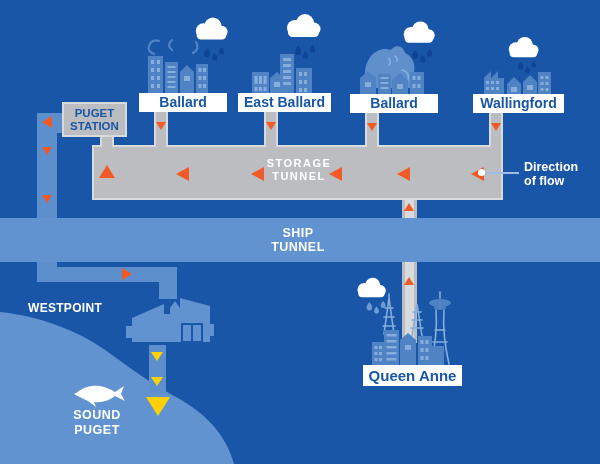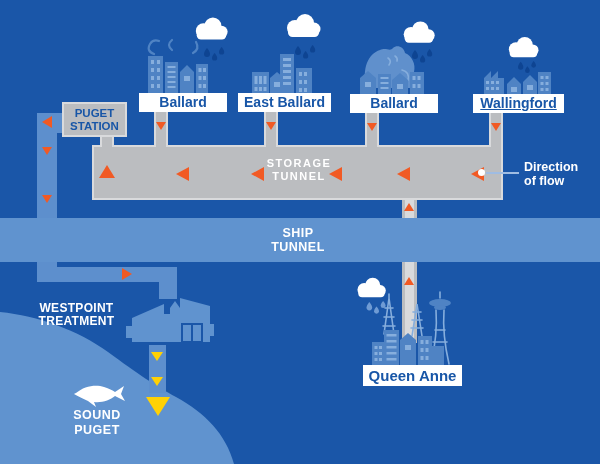--- a/index.html
+++ b/index.html
@@ -370,37 +370,36 @@
 
   <div class="abs z5 labelbox" style="left:139px;top:93px;width:88px;">
     <span>Ballard</span>
   </div>
   <div class="abs z5 labelbox" style="left:238px;top:93px;width:93px;">
     <span>East Ballard</span>
   </div>
   <div class="abs z5 labelbox" style="left:350px;top:94px;width:88px;">
     <span>Ballard</span>
   </div>
-  <div class="abs z5 labelbox" style="left:473px;top:94px;width:91px;text-decoration:underline;">
+  <div class="abs z5 labelbox" style="left:473px;top:94px;width:91px;">
     <span>Wallingford</span>
   </div>
   <div class="abs z5 labelbox" style="left:363px;top:365px;width:99px;height:21px;line-height:21px;font-size:15px;">
     <span>Queen Anne</span>
   </div>
 
   <svg class="abs z3" style="left:126px;top:288px;" width="88" height="60" viewBox="0 0 88 60">
     <path class="plantf" d="M6,30 L38,16 V26 H44 V20 L49,13 L54,20 V10 L84,18 V54 H6 Z"></path>
     <rect class="plantf" x="0" y="38" width="6" height="12"></rect>
     <rect class="plantf" x="84" y="36" width="4" height="12"></rect>
     <rect class="plantd" x="56" y="36" width="20" height="18"></rect>
     <path class="plantd" d="M66,36 V54"></path>
   </svg>
-  <div class="abs z6 wtext" style="left:28px;top:302px;width:97px;text-align:center;font-size:12px;line-height:13.2px;letter-spacing:0.3px;">
+  <div class="abs z6 wtext" style="left:28px;top:302px;width:97px;text-align:left;font-size:12px;line-height:13.2px;letter-spacing:0.3px;">
     <div>WESTPOINT</div>
-    <div>TREATMENT</div>
   </div>
 
   <svg class="abs z3" style="left:70px;top:380px;" width="60" height="28" viewBox="0 0 60 28">
     <path class="fishf" d="M6,13 C14,6 26,4 34,7 C38,8 42,10 45,12 L54,6 L51,14 L55,21 L45,16 C40,20 32,23 24,22 L26,27 L18,21 C13,19 8,16 4,14 C4.5,13.6 5,13.3 6,13 Z"></path>
   </svg>
   <div class="abs z6 wtext" style="left:52px;top:408px;width:90px;text-align:center;font-size:12.5px;line-height:15px;letter-spacing:0.5px;">
     <div>SOUND</div>
     <div>PUGET</div>
   </div>
 

